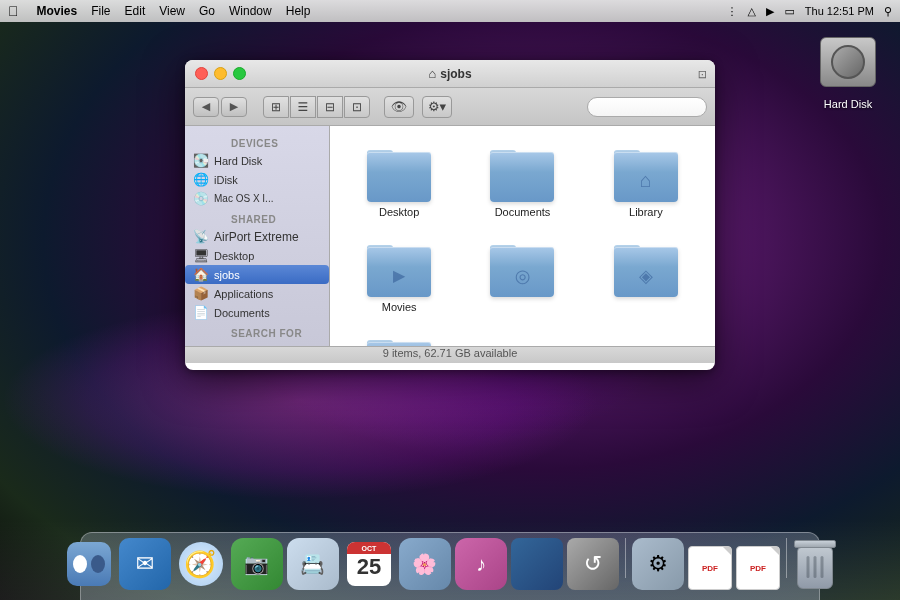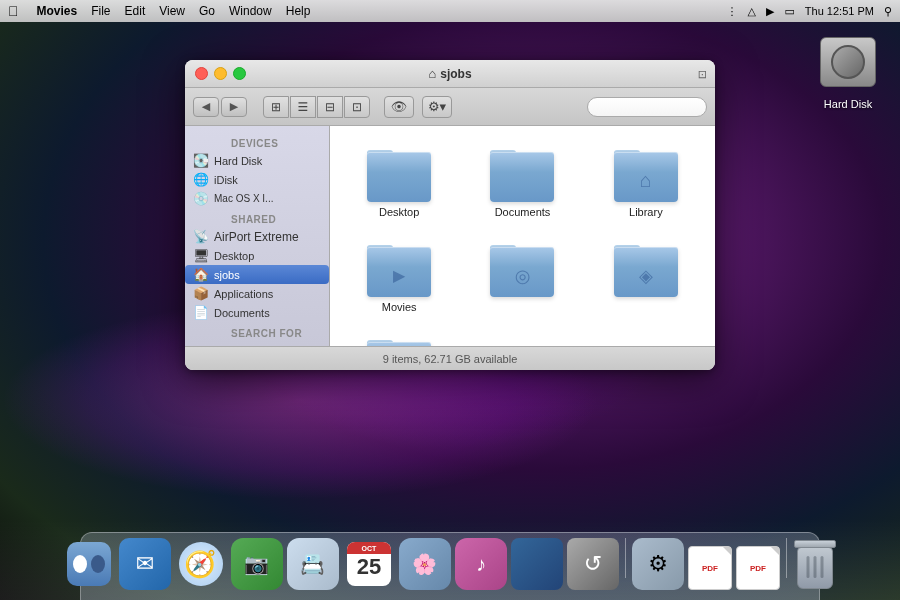--- a/index.html
+++ b/index.html
@@ -433,25 +433,24 @@
     }
 
     .folder-label {
       font-size: 11px;
       color: #222;
       text-align: center;
     }
 
     
     .status-bar {
-      height: 24px;
+      height: 17px;
       background: linear-gradient(to bottom, #d8d8d8, #c8c8c8);
       border-top: 1px solid #aaa;
       display: flex;
-      align-items: center;
       justify-content: center;
       font-size: 11px;
       color: #555;
     }
 
     
     .dock {
       position: absolute;
       bottom: 0;
       left: 0;

